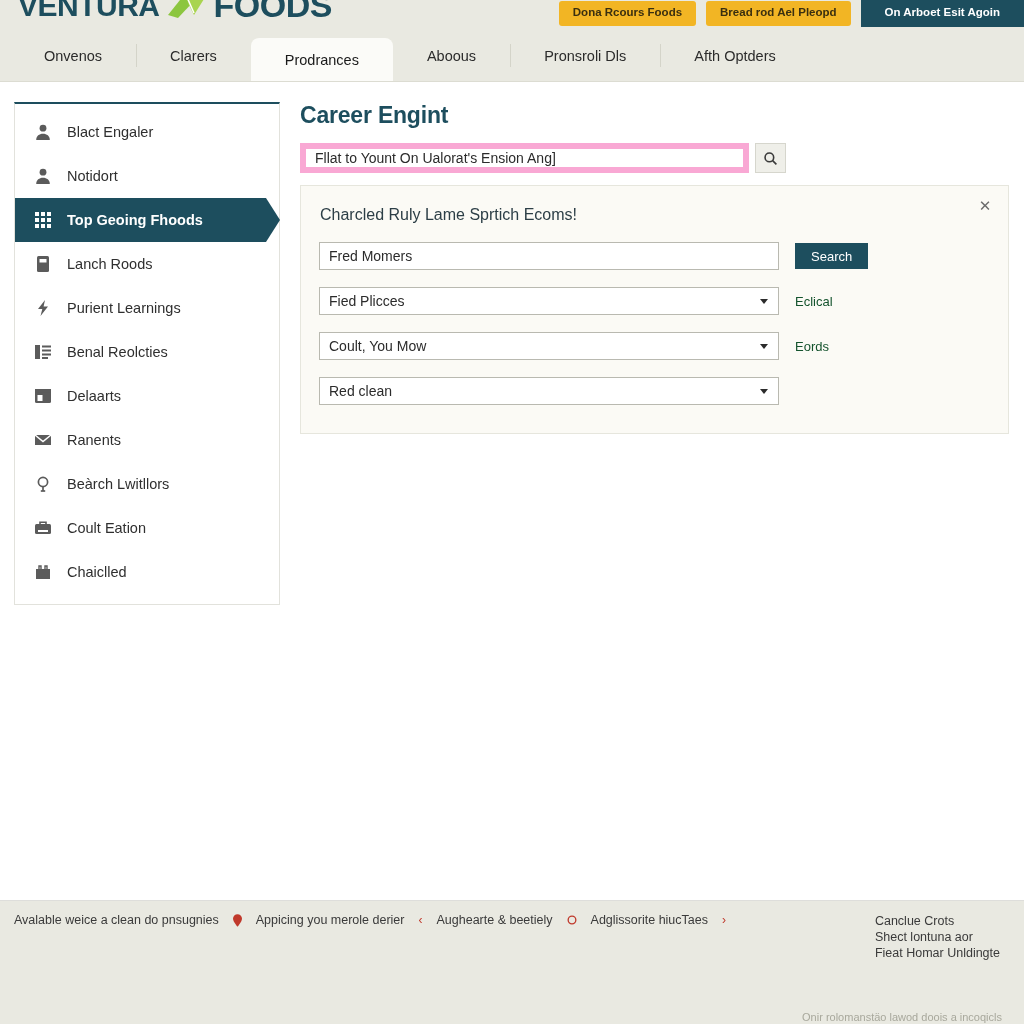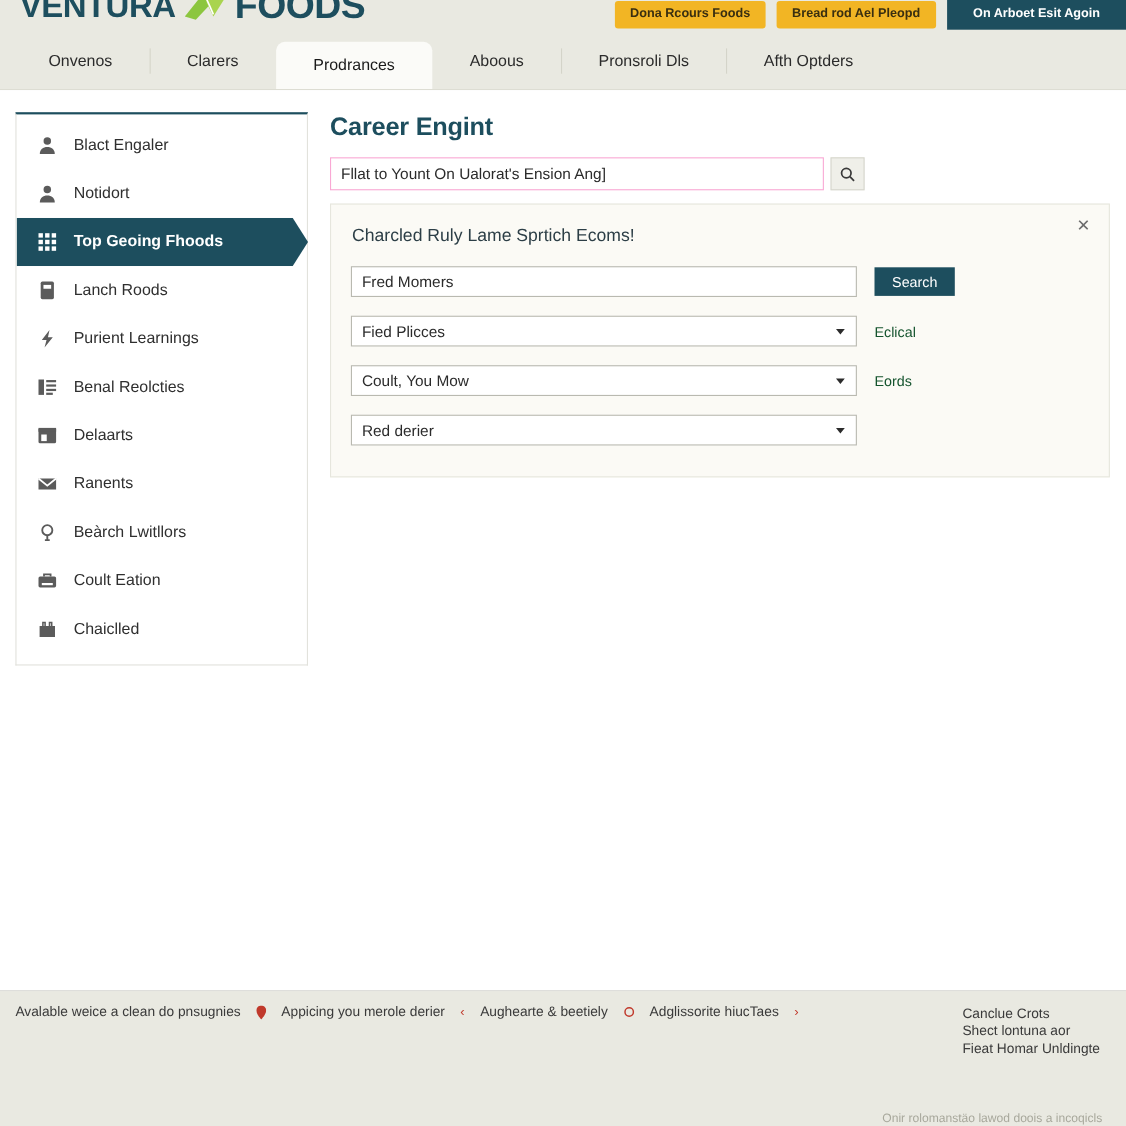--- a/index.html
+++ b/index.html
@@ -162,21 +162,21 @@
   }
   .searchrow {
     display: flex;
     align-items: stretch;
     gap: 6px;
     margin-bottom: 12px;
   }
   .searchrow .sinput {
     width: 449px;
     height: 30px;
-    border: 1px solid #f9a8d4;
+    border: 6px solid #f9a8d4;
     background: #ffffff;
     font-size: 14px;
     color: #2b2b2b;
     padding: 0 9px;
     font-family: "Liberation Sans", sans-serif;
     outline: none;
   }
   .searchrow .sbtn {
     width: 31px; height: 30px;
     border: 1px solid #d6d6cd;
@@ -480,21 +480,21 @@
           <div class="fld select">Fied Plicces</div>
           <span class="plink">Eclical</span>
         </div>
 
         <div class="frow">
           <div class="fld select">Coult, You Mow</div>
           <span class="plink">Eords</span>
         </div>
 
         <div class="frow">
-          <div class="fld select">Red derier</div>
+          <div class="fld select">Red clean</div>
         </div>
       </div>
     </div>
   </div>
 
   <div class="footer">
     <div class="footer-links">
       <span>Avalable weice a clean do pnsugnies</span>
       <span class="fmark">
         <svg width="9" height="13" viewBox="0 0 10 14" fill="currentColor">

